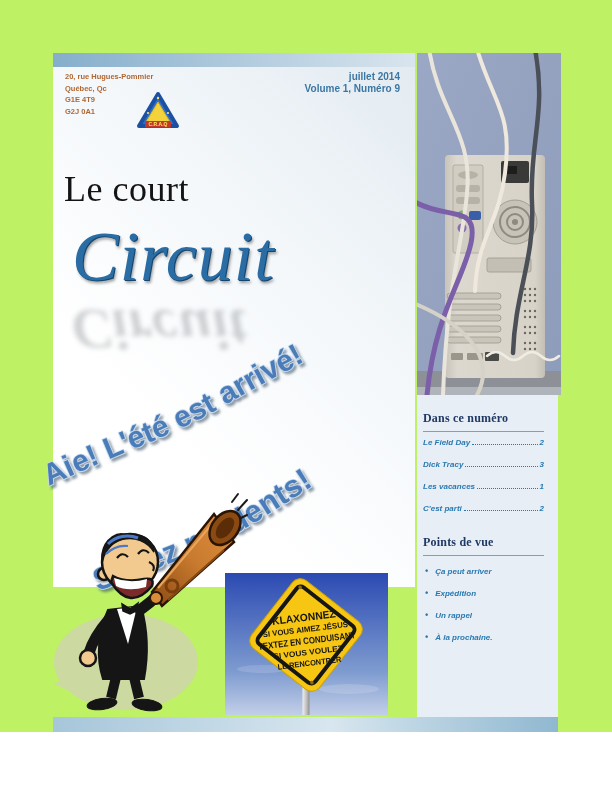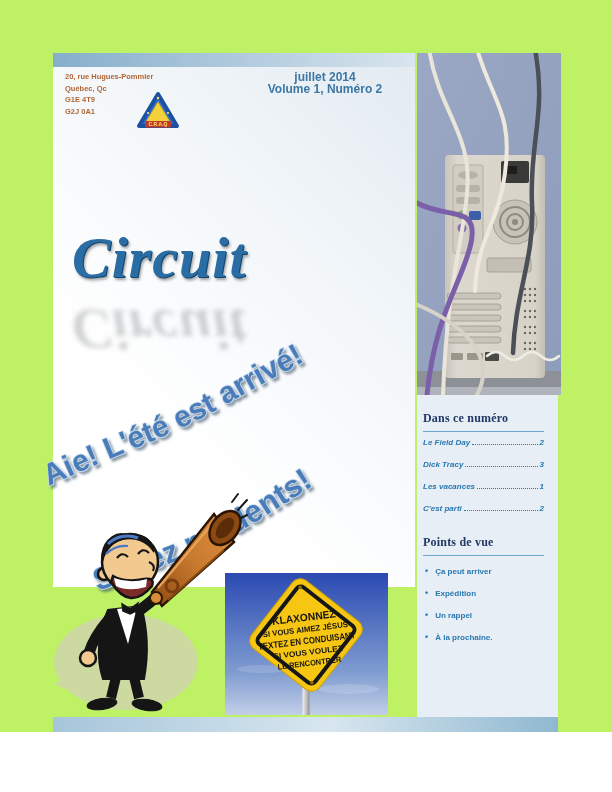--- a/index.html
+++ b/index.html
@@ -13,45 +13,45 @@
 
   
   .top-bar{left:53px;top:53px;width:362px;height:14px;
     background:linear-gradient(to right,#85aecb,#d9e5ee);}
   .bottom-bar{left:53px;top:717px;width:505px;height:20px;
     background:linear-gradient(to right,#a6c6da,#d8e6ef 55%,#8fb8d0);}
 
   
   .return-address{left:65px;top:71px;width:170px;color:#b06633;font-size:7.5px;
     font-weight:bold;line-height:11.5px;}
-  .issue-block{left:250px;top:71px;width:150px;text-align:center;color:#3b77a4;
-    font-size:12px;font-weight:bold;line-height:12px;}
+  .issue-block{left:250px;top:71px;width:150px;text-align:right;color:#3b77a4;
+    font-size:10px;font-weight:bold;line-height:12px;}
 
   
   .pretitle{left:64px;top:168px;font-family:"Liberation Serif",serif;font-size:36px;
     color:#141414;letter-spacing:.5px;}
-  .main-title{left:72px;top:224px;font-family:"Liberation Serif",serif;font-size:58px;
-    font-style:italic;font-weight:bold;color:#2a6da5;letter-spacing:1px;
+  .main-title{left:72px;top:217px;font-family:"Liberation Serif",serif;font-size:70px;
+    font-style:italic;font-weight:normal;color:#2a6da5;letter-spacing:1px;
     text-shadow:1px 1px 0 #16466e,2px 3px 3px rgba(40,40,40,.45);}
   .title-reflection{left:72px;top:296px;font-family:"Liberation Serif",serif;font-size:58px;
     font-style:italic;font-weight:bold;color:#8f9397;letter-spacing:1px;
     transform:scaleY(-1);filter:blur(2.5px);opacity:.42;}
 
   
   .sidebar-panel{left:417px;top:395px;width:141px;height:322px;background:#e8eef5;
     box-sizing:border-box;padding:16px 14px 0 6px;}
   .side-heading{font-family:"Liberation Serif",serif;font-weight:bold;font-size:12px;
     color:#1f3864;letter-spacing:.2px;}
   .side-rule{border:none;border-top:1px solid #6aa6cd;margin:5px 0 0 0;}
   .toc-list{margin-top:6px;font-style:italic;}
   .toc-row{display:flex;align-items:baseline;height:22px;color:#2979b0;font-size:8px;
     font-weight:bold;}
   .toc-dots{flex:1;border-bottom:1.5px dotted #2979b0;margin:0 2px 2px 2px;}
   .views-block{margin-top:9px;}
-  .views-list{margin-top:10px;}
+  .views-list{margin-top:10px;font-style:italic;}
   .view-row{display:flex;align-items:baseline;height:22px;color:#2979b0;font-size:8px;
     font-weight:bold;}
   .view-row::before{content:"•";margin:0 7px 0 2px;font-size:9px;}
 
   svg text{font-family:"Liberation Sans",sans-serif;}
 </style>
 </head>
 <body>
 
 <div id="page">
@@ -61,33 +61,34 @@
   <div class="abs bottom-bar"></div>
 
   <div class="abs return-address">
     <div>20, rue Hugues-Pommier</div>
     <div>Québec, Qc</div>
     <div>G1E 4T9</div>
     <div>G2J 0A1</div>
   </div>
   <div class="abs issue-block">
     <div>juillet 2014</div>
-    <div>Volume 1, Numéro 2</div>
+    <div>Volume 1, Numéro 9</div>
   </div>
 
   <svg class="abs" style="left:136px;top:91px;" width="44" height="40" viewBox="0 0 44 40">
     <polygon points="22,3 41,35 3,35" fill="#2f6fce" stroke="#1c50a2" stroke-width="4" stroke-linejoin="round"></polygon>
     <polygon points="22,11 34,31 10,31" fill="#f4d23c" stroke="#d9b31a" stroke-width="1"></polygon>
     <circle cx="22" cy="7" r="1.2" fill="#ffe45c"></circle>
     <circle cx="12" cy="22" r="1.1" fill="#ffe45c"></circle>
     <circle cx="32" cy="22" r="1.1" fill="#ffe45c"></circle>
     <rect x="9" y="30" width="26" height="6.5" rx="1" fill="#c03a2b"></rect>
     <text x="22" y="35.2" font-size="5" font-weight="bold" fill="#ffe45c" text-anchor="middle">C.R.A.Q</text>
   </svg>
 
+  <div class="abs pretitle">Le court</div>
   <div class="abs main-title">Circuit</div>
   <div class="abs title-reflection">Circuit</div>
 
   <svg class="abs" style="left:35px;top:285px;" width="380" height="215" viewBox="0 0 380 215">
     <defs>
       <filter id="ds1" x="-20%" y="-20%" width="140%" height="140%">
         <feDropShadow dx="2.5" dy="2.5" stdDeviation="1.2" flood-color="#30475e" flood-opacity="0.55"></feDropShadow>
       </filter>
       <path id="curve1" d="M 12,202 C 90,165 130,155 190,120 S 290,70 372,10" fill="none"></path>
     </defs>

